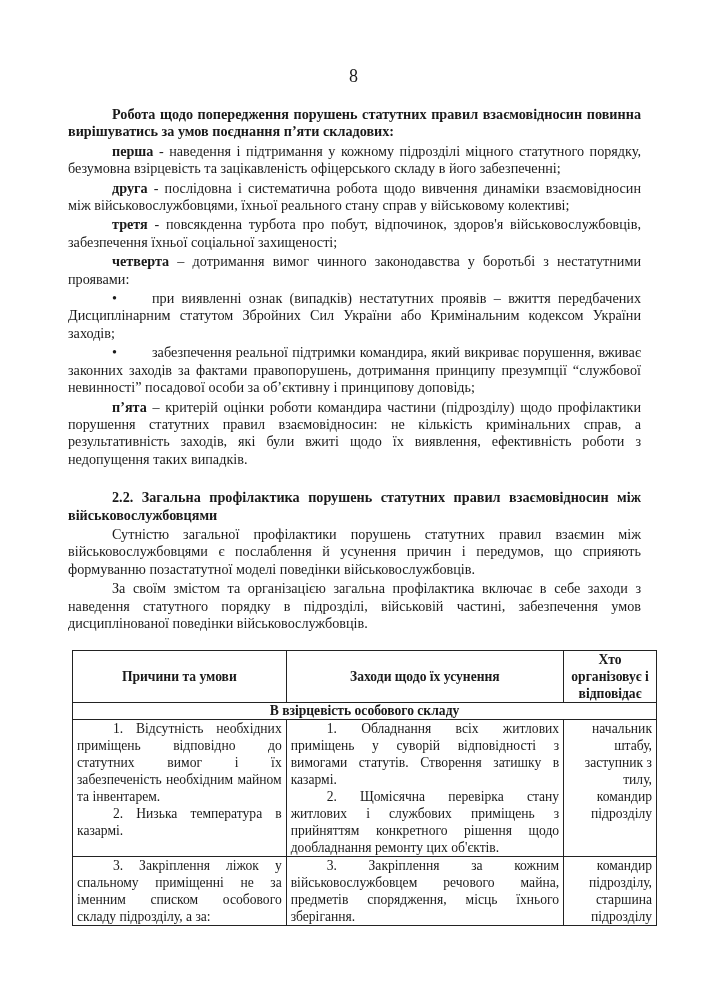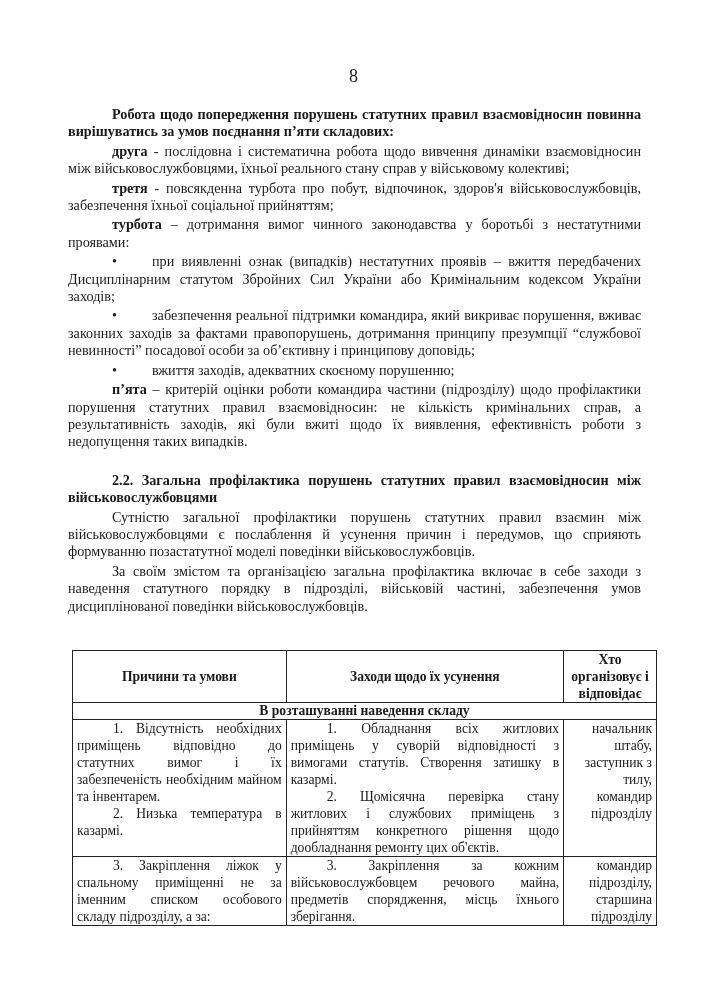--- a/index.html
+++ b/index.html
@@ -29,48 +29,48 @@
   .resp { text-align: right; }
 </style>
 </head>
 <body>
 
 <div class="page-number">8</div>
 
 <div class="body-text">
   <p class="ind"><b>Робота щодо попередження порушень статутних правил взаємовідносин повинна вирішуватись за умов поєднання п’яти складових:</b></p>
 
+  <p class="ind"><b>перша</b><span> - </span><span>наведення і підтримання у кожному підрозділі міцного статутного порядку, безумовна взірцевість та зацікавленість офіцерського складу в його забезпеченні;</span></p>
   <p class="ind"><b>друга</b><span> - </span><span>послідовна і систематична робота щодо вивчення динаміки взаємовідносин між військовослужбовцями, їхньої реального стану справ у військовому колективі;</span></p>
-  <p class="ind"><b>третя</b><span> - </span><span>повсякденна турбота про побут, відпочинок, здоров'я військовослужбовців, забезпечення їхньої соціальної прийняттям;</span></p>
-  <p class="ind"><b>турбота</b><span> – </span><span>дотримання вимог чинного законодавства у боротьбі з нестатутними проявами:</span></p>
+  <p class="ind"><b>третя</b><span> - </span><span>повсякденна турбота про побут, відпочинок, здоров'я військовослужбовців, забезпечення їхньої соціальної захищеності;</span></p>
+  <p class="ind"><b>четверта</b><span> – </span><span>дотримання вимог чинного законодавства у боротьбі з нестатутними проявами:</span></p>
 
   <p class="bullet"><span class="dot">•</span><span>при виявленні ознак (випадків) нестатутних проявів – вжиття передбачених Дисциплінарним статутом Збройних Сил України або Кримінальним кодексом України заходів;</span></p>
   <p class="bullet"><span class="dot">•</span><span>забезпечення реальної підтримки командира, який викриває порушення, вживає законних заходів за фактами правопорушень, дотримання принципу презумпції “службової невинності” посадової особи за об’єктивну і принципову доповідь;</span></p>
-  <p class="bullet"><span class="dot">•</span><span>вжиття заходів, адекватних скоєному порушенню;</span></p>
 
   <p class="ind"><b>п’ята</b><span> – </span><span>критерій оцінки роботи командира частини (підрозділу) щодо профілактики порушення статутних правил взаємовідносин: не кількість кримінальних справ, а результативність заходів, які були вжиті щодо їх виявлення, ефективність роботи з недопущення таких випадків.</span></p>
 
   <div class="gap"></div>
 
   <p class="ind section-heading">2.2. Загальна профілактика порушень статутних правил взаємовідносин між військовослужбовцями</p>
   <p class="ind">Сутністю загальної профілактики порушень статутних правил взаємин між військовослужбовцями є послаблення й усунення причин і передумов, що сприяють формуванню позастатутної моделі поведінки військовослужбовців.</p>
   <p class="ind">За своїм змістом та організацією загальна профілактика включає в себе заходи з наведення статутного порядку в підрозділі, військовій частині, забезпечення умов дисциплінованої поведінки військовослужбовців.</p>
 </div>
 
 <table class="measures">
   <thead>
     <tr>
       <th class="col1">Причини та умови</th>
       <th class="col2">Заходи щодо їх усунення</th>
       <th class="col3">Хто організовує і відповідає</th>
     </tr>
   </thead>
   <tbody>
     <tr class="section-row">
-      <td colspan="3">В розташуванні наведення складу</td>
+      <td colspan="3">В взірцевість особового складу</td>
     </tr>
     <tr>
       <td class="cell-text">
         <div class="ni">1. Відсутність необхідних приміщень відповідно до статутних вимог і їх забезпеченість необхідним майном та інвентарем.</div>
         <div class="ni">2. Низька температура в казармі.</div>
       </td>
       <td class="cell-text">
         <div class="ni">1. Обладнання всіх житлових приміщень у суворій відповідності з вимогами статутів. Створення затишку в казармі.</div>
         <div class="ni">2. Щомісячна перевірка стану житлових і службових приміщень з прийняттям конкретного рішення щодо дообладнання ремонту цих об'єктів.</div>
       </td>

